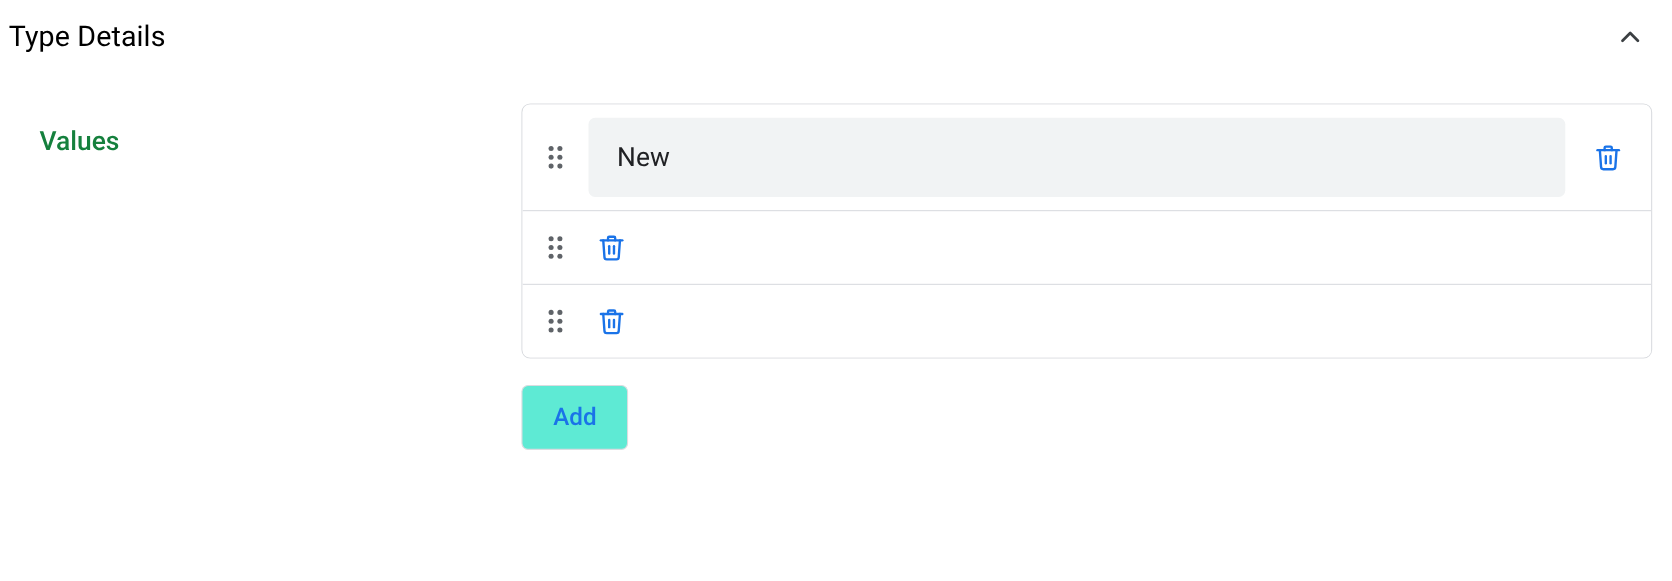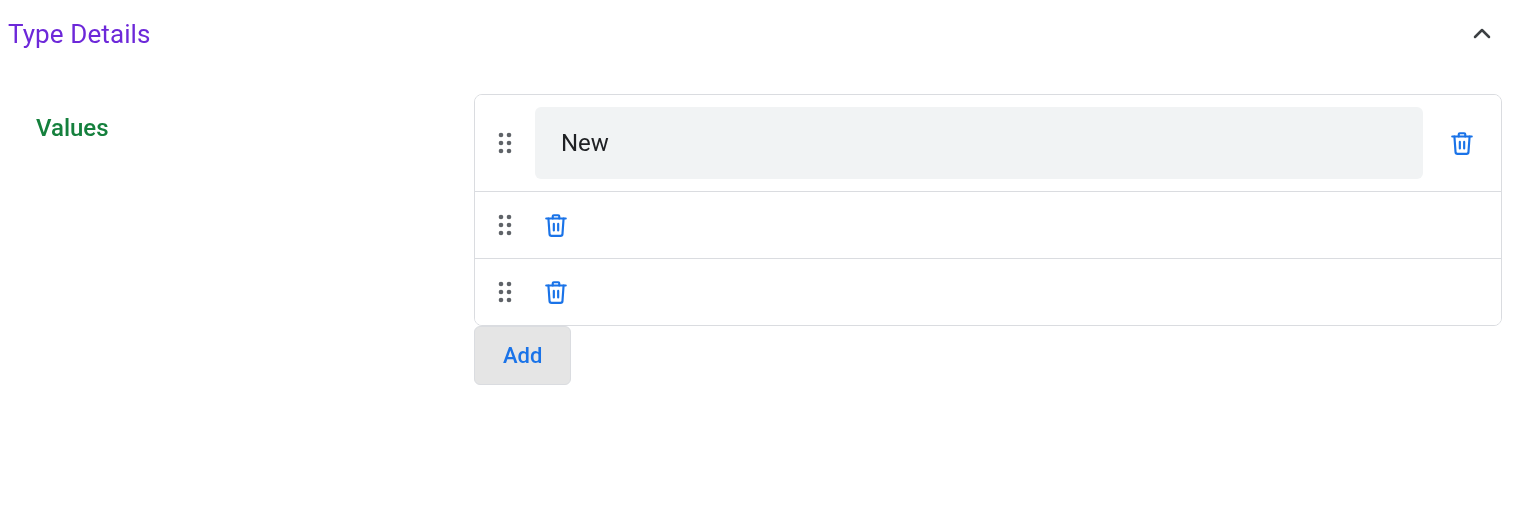--- a/index.html
+++ b/index.html
@@ -13,21 +13,21 @@
     }
     .section-header {
       display: flex;
       align-items: center;
       justify-content: space-between;
       margin-bottom: 40px;
     }
     .section-title {
       font-size: 26px;
       font-weight: 400;
-      color: #6d28d9;
+      color: #000000;
       letter-spacing: 0.1px;
     }
     .chevron {
       color: #3c4043;
       cursor: pointer;
       padding: 8px 18px 8px 8px;
     }
     .chevron svg { display: block; }
     .content-row {
       display: flex;
@@ -89,21 +89,22 @@
       color: #1a73e8;
       cursor: pointer;
       padding: 8px;
       display: flex;
       align-items: center;
       justify-content: center;
       flex-shrink: 0;
     }
     .delete-btn svg { display: block; }
     .add-btn {
-      background: #e5e5e5;
+      margin-top: 24px;
+      background: #5eead4;
       border: 1px solid #dadce0;
       border-radius: 6px;
       color: #1a73e8;
       font-size: 22px;
       font-weight: 500;
       padding: 16px 28px;
       cursor: pointer;
       font-family: inherit;
     }
   </style>

